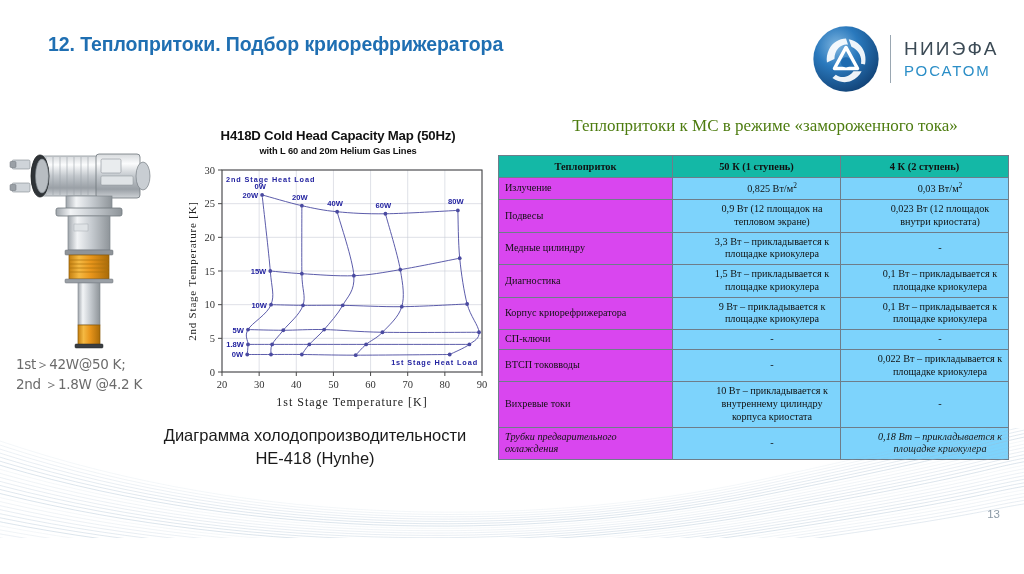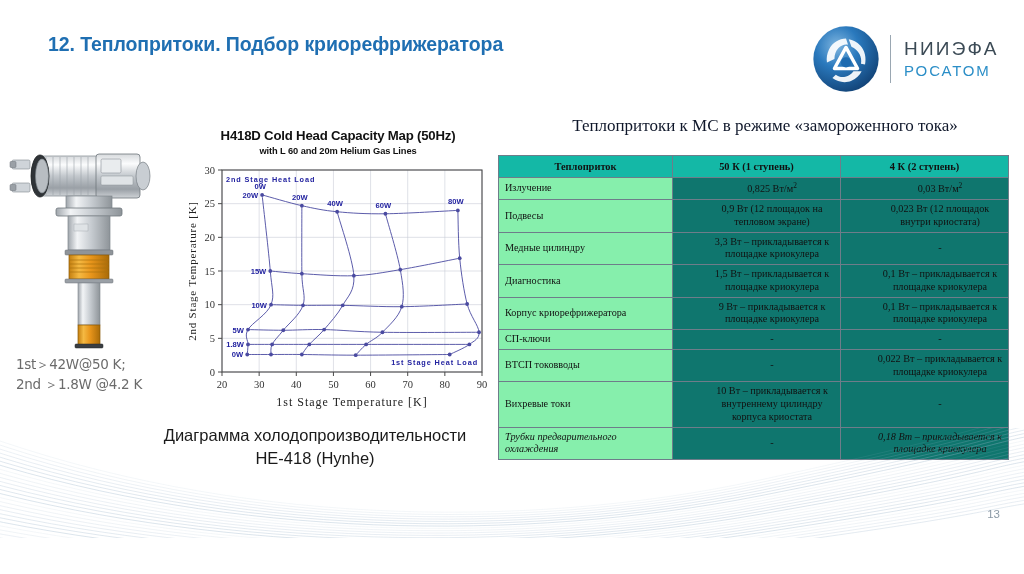--- a/index.html
+++ b/index.html
@@ -49,40 +49,40 @@
   .chart-svg-wrap { margin-top: 4px; }
   .chart-caption {
     position: absolute; left: 150px; top: 424px; width: 330px; text-align: center;
     font-family: Liberation Sans, sans-serif; font-size: 16.5px; color: #1a1a1a;
     line-height: 1.42;
   }
 
   
   .table-heading {
     position: absolute; left: 520px; top: 116px; width: 490px;
-    font-family: "Liberation Serif", serif; font-size: 17px; color: #0f172a;
+    font-family: "Liberation Serif", serif; font-size: 17px; color: #4d7c0f;
     text-align: center; white-space: nowrap;
   }
 
   
   .heat-table {
     position: absolute; left: 498px; top: 155px; width: 510px;
     border-collapse: collapse; table-layout: fixed;
     font-family: "Liberation Serif", serif;
   }
   .heat-table th, .heat-table td {
     border: 1px solid #6e7d8a; font-size: 10.2px; color: #111; padding: 3px 4px;
     line-height: 1.25; vertical-align: middle;
   }
   .heat-table th { background: #14b8a6; text-align: center; font-weight: bold; font-size: 10.4px; padding: 4px 4px; }
   .heat-table col.c1 { width: 174px; }
   .heat-table col.c2 { width: 168px; }
   .heat-table col.c3 { width: 168px; }
-  .heat-table td.lbl { background: #86efac; text-align: left; padding-left: 6px; }
-  .heat-table td.val { background: #0f766e; text-align: center; padding-left: 35px; }
+  .heat-table td.lbl { background: #d946ef; text-align: left; padding-left: 6px; }
+  .heat-table td.val { background: #7dd3fc; text-align: center; padding-left: 35px; }
   .heat-table sup { font-size: 7.4px; vertical-align: super; }
 
   
   .waves { position: absolute; left: 0; bottom: 0; width: 1024px; height: 110px; pointer-events: none; }
   .page-num {
     position: absolute; right: 24px; bottom: 18px;
     font-size: 11.5px; color: #8c9aa6; font-family: "Liberation Sans", sans-serif;
   }
 </style>
 </head>

